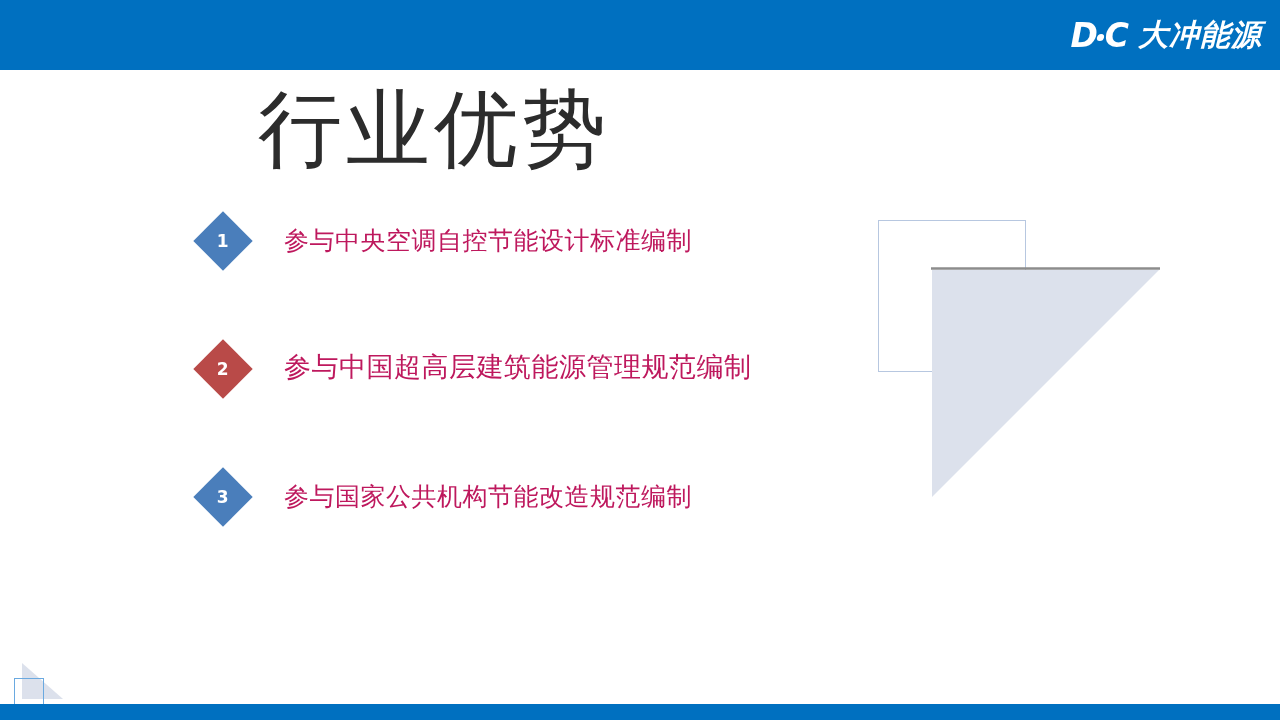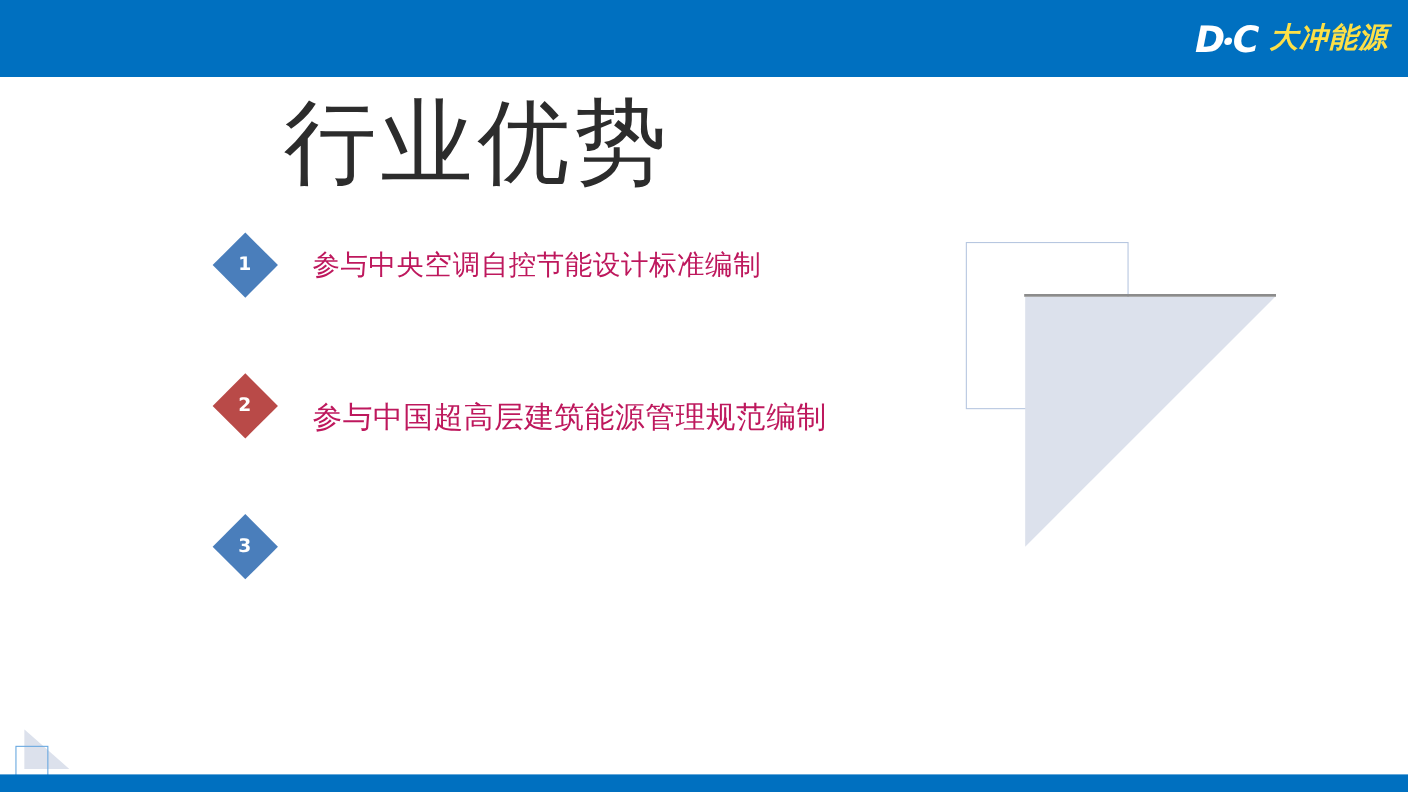--- a/index.html
+++ b/index.html
@@ -57,22 +57,22 @@
     height: 7px;
     background: #ffffff;
     border-radius: 50%;
     margin: 0 1px 0 0;
     transform: translateY(2px) skewX(-12deg);
   }
   .logo-cn {
     font-family: "DejaVu Sans", "Liberation Sans", sans-serif;
     font-weight: bold;
     font-style: italic;
-    font-size: 26px;
-    color: #fde047;
+    font-size: 30px;
+    color: #ffffff;
     letter-spacing: 1px;
     line-height: 1;
   }
 
   
   .footer-bar {
     position: absolute;
     left: 0;
     top: 704px;
     width: 1280px;
@@ -133,21 +133,20 @@
     font-size: 25px;
     font-weight: normal;
     color: #be185d;
     letter-spacing: 0.5px;
     white-space: nowrap;
     line-height: 40px;
   }
   .bullet-row.large .bullet-text {
     font-size: 27px;
     top: 7px;
-    margin-top: 13px;
   }
 
   
   .deco-right {
     position: absolute;
     left: 878px;
     top: 220px;
     width: 290px;
     height: 290px;
   }
@@ -226,20 +225,21 @@
       <div class="diamond" style="background:#b94a48;">
         <span class="diamond-num">2</span>
       </div>
       <div class="bullet-text">参与中国超高层建筑能源管理规范编制</div>
     </div>
 
     <div class="bullet-row">
       <div class="diamond" style="background:#4a7ebb;">
         <span class="diamond-num">3</span>
       </div>
+      <div class="bullet-text">参与国家公共机构节能改造规范编制</div>
     </div>
 
   </div>
 
   <div class="deco-right">
     <div class="deco-square"></div>
     <svg class="deco-triangle" viewBox="0 0 229 232">
       <polygon points="1,4 228,4 1,231" fill="#dce1ec"></polygon>
       <line x1="0" y1="2.5" x2="229" y2="2.5" stroke="#8c8c8c" stroke-width="2.5"></line>
     </svg>

